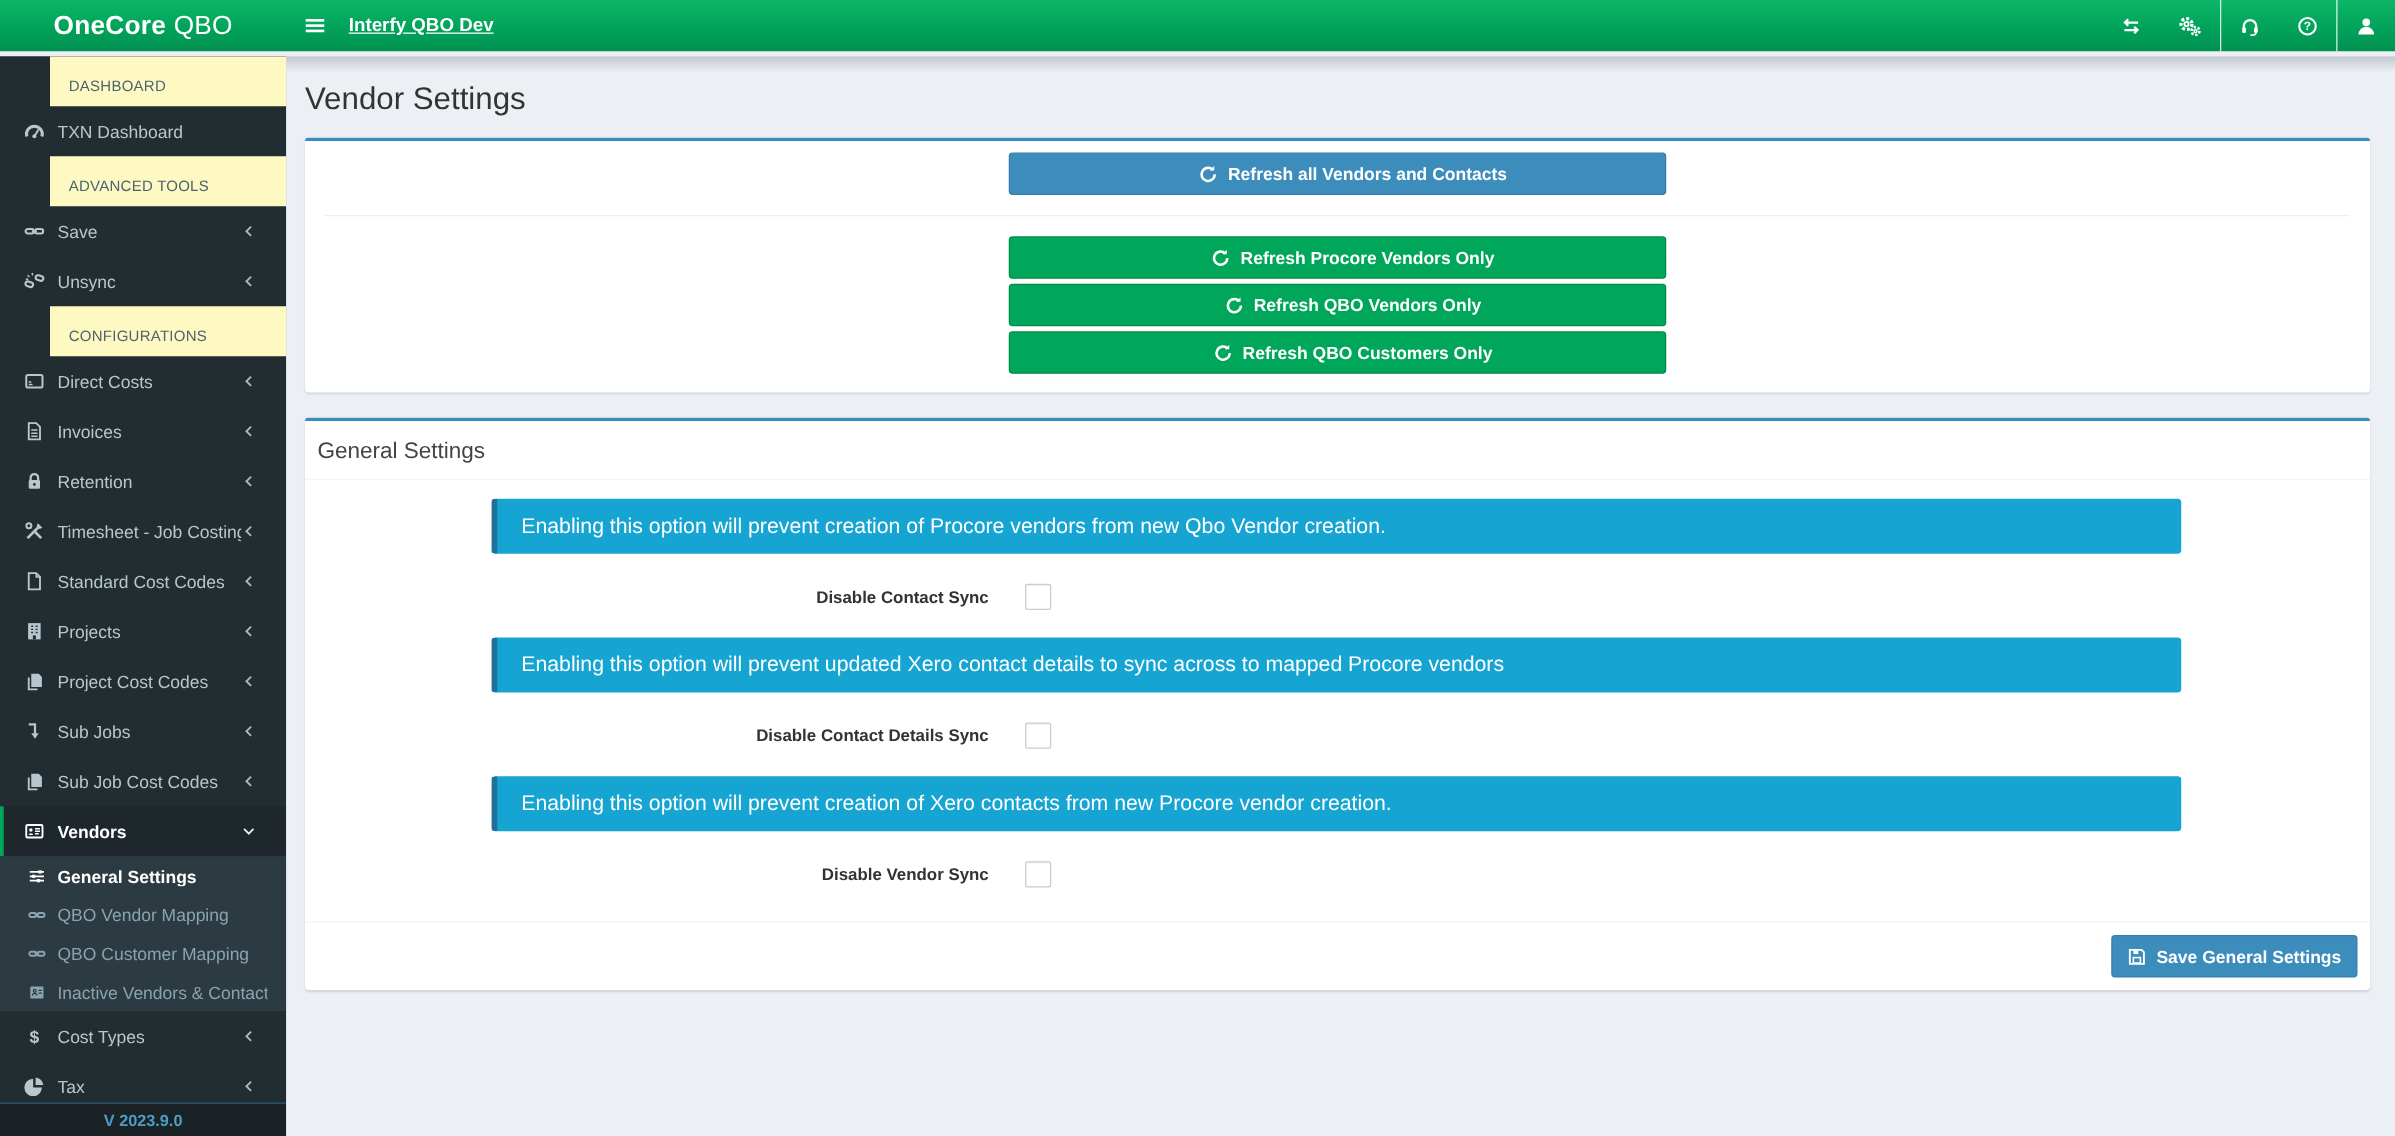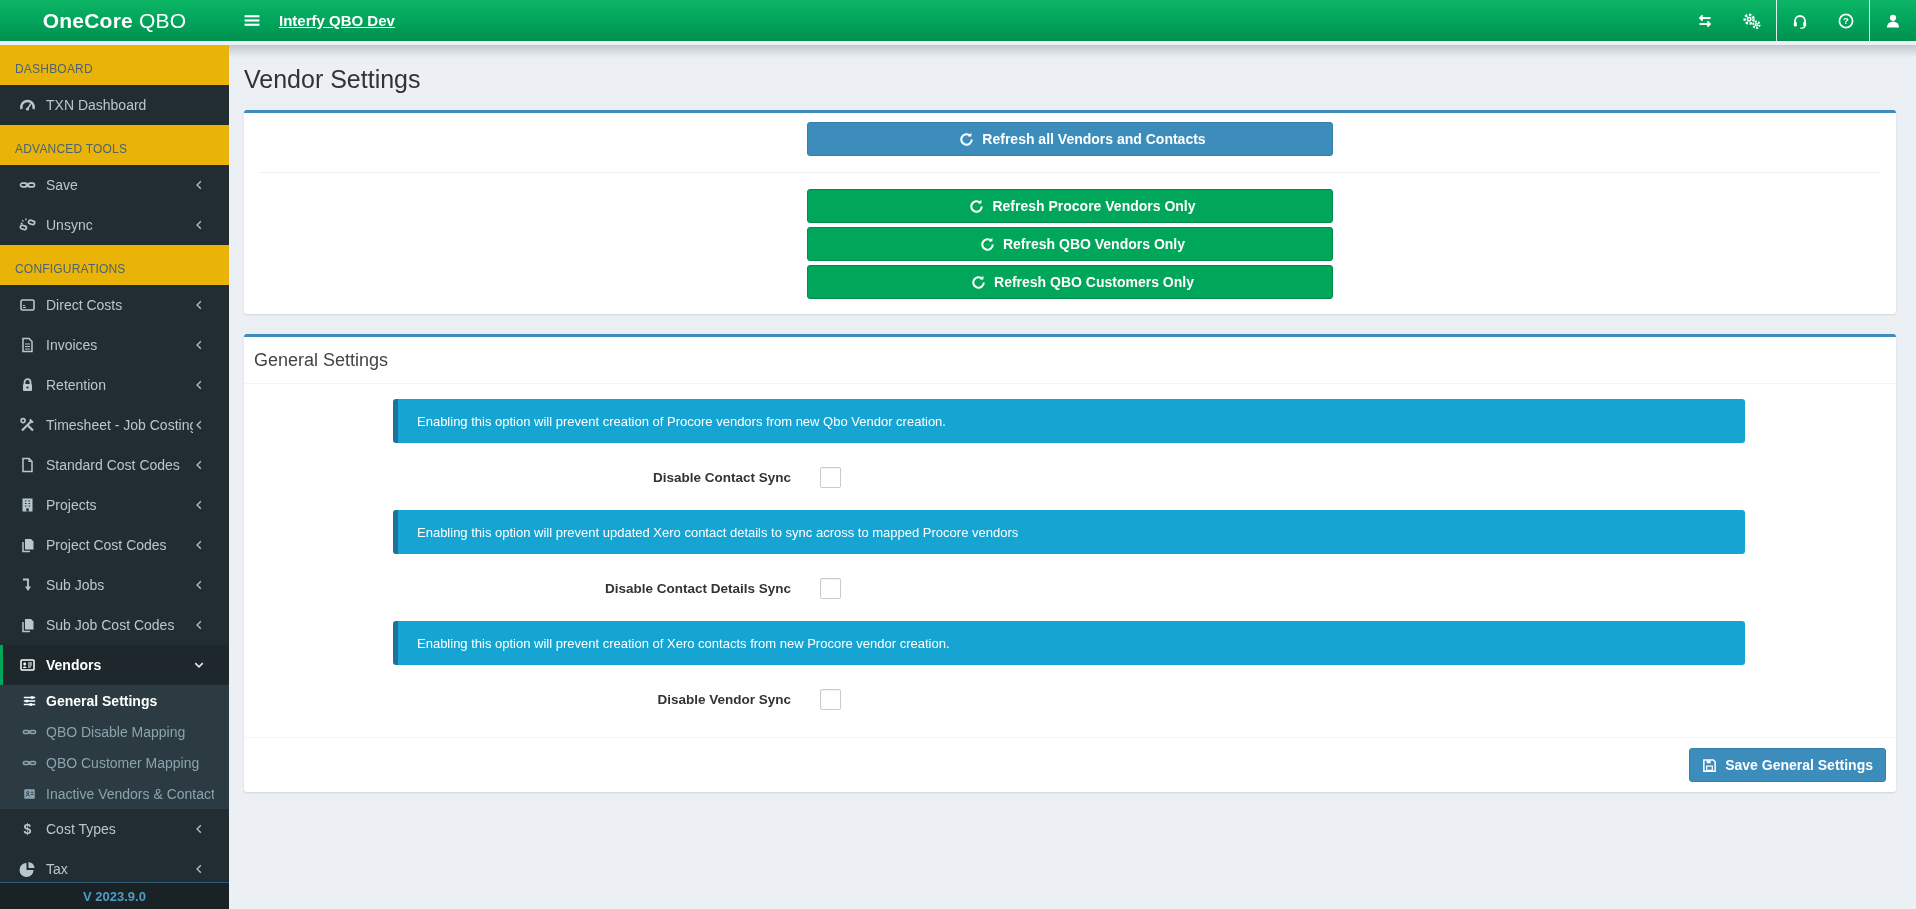--- a/index.html
+++ b/index.html
@@ -17,22 +17,22 @@
   .env-link { display:flex; align-items:center; color:#fff; font-size:15px; font-weight:700;
               text-decoration:underline; margin-left:4px; cursor:pointer; }
   .nav-right { margin-left:auto; display:flex; align-items:stretch; }
   .nav-icon { display:flex; align-items:center; padding:0 14px; color:#fff; cursor:pointer; }
   .nav-icon .ic { width:18px; height:16px; }
   .nav-sep { width:1px; background:rgba(255,255,255,.85); }
 
   
   .sidebar { position:absolute; top:45px; left:0; bottom:0; width:229px; background:#222d32;
              color:#b8c7ce; font-size:14px; overflow:hidden; }
-  .menu-header { height:40px; display:flex; align-items:flex-end; padding:0 15px 9px; background:#eab308;
-                 color:#4b646f; font-size:12px; letter-spacing:.2px; }
+  .menu-header { height:40px; display:flex; align-items:flex-end; padding:0 15px 9px; background:#fef9c3;
+                 color:#4b646f; font-size:12px; letter-spacing:.2px;margin-left:40px; }
   .menu-item { height:40px; display:flex; align-items:center; padding:0 15px; cursor:pointer; border-left:3px solid transparent; }
   .menu-item .ic { width:19px; height:16px; margin-right:9px; flex:none; }
   .menu-item .lbl { flex:1; white-space:nowrap; overflow:hidden; }
   .menu-item .chev { width:12px; height:12px; flex:none; opacity:.9; }
   .menu-item.active { background:#1e282c; color:#fff; border-left-color:#00a65a; font-weight:700; }
   .submenu { background:#2c3b41; }
   .submenu .menu-item { height:31px; padding-left:21px; color:#8aa4af; border-left:none; font-size:14px; }
   .submenu .menu-item .ic { width:17px; height:14px; margin-right:8px; }
   .submenu .menu-item.active { background:transparent; color:#fff; font-weight:700; }
   .sidebar-footer { position:absolute; bottom:0; left:0; right:0; height:27px; background:#1a2226;
@@ -57,21 +57,21 @@
   .btn-success { background:#00a65a; border-color:#008d4c; }
   .btn-wide { width:526px; margin:0 auto; }
   .actions-divider { border:none; border-top:1px solid #edeff0; margin:16px 6px; }
   .green-stack .btn { margin:0 auto 4px;text-align:center; }
   .green-stack .btn:last-child { margin-bottom:0; }
 
   .box-header { padding:13px 10px 12px; border-bottom:1px solid #f4f4f4; }
   .box-header h3 { font-size:18px; font-weight:400; color:#444; }
   .box-body { padding:15px 10px 27px; }
   .callout { margin:0 141px 24px 139px; background:#16a5d3; border-left:5px solid #20719a;
-             border-radius:3px; color:#fff; font-size:13px; padding:0 19px; height:44px;
+             border-radius:3px; color:#fff; font-size:17px; padding:0 19px; height:44px;
              display:flex; align-items:center; }
   .setting-row { display:flex; align-items:center; margin:0 0 22px; }
   .setting-label { width:537px; text-align:right; font-weight:700; font-size:13.5px; color:#333; }
   .checkbox { width:21px; height:21px; border:1px solid #c6ccd2; background:#fff; border-radius:2px;
               margin-left:29px; box-shadow:inset 0 1px 1px rgba(0,0,0,.05); cursor:pointer; flex:none; }
   .box-footer { border-top:1px solid #f4f4f4; padding:10px; display:flex; justify-content:flex-end; }
   .btn-save { padding:0 12px; }
 </style>
 </head>
 <body>
@@ -389,21 +389,21 @@
       <div class="menu-item active">
         <svg class="ic">
             <use href="#i-sliders"></use>
           </svg>
         <span class="lbl">General Settings</span>
       </div>
       <div class="menu-item">
         <svg class="ic">
             <use href="#i-link"></use>
           </svg>
-        <span class="lbl">QBO Disable Mapping</span>
+        <span class="lbl">QBO Vendor Mapping</span>
       </div>
       <div class="menu-item">
         <svg class="ic">
             <use href="#i-link"></use>
           </svg>
         <span class="lbl">QBO Customer Mapping</span>
       </div>
       <div class="menu-item">
         <svg class="ic">
             <use href="#i-contacts"></use>

